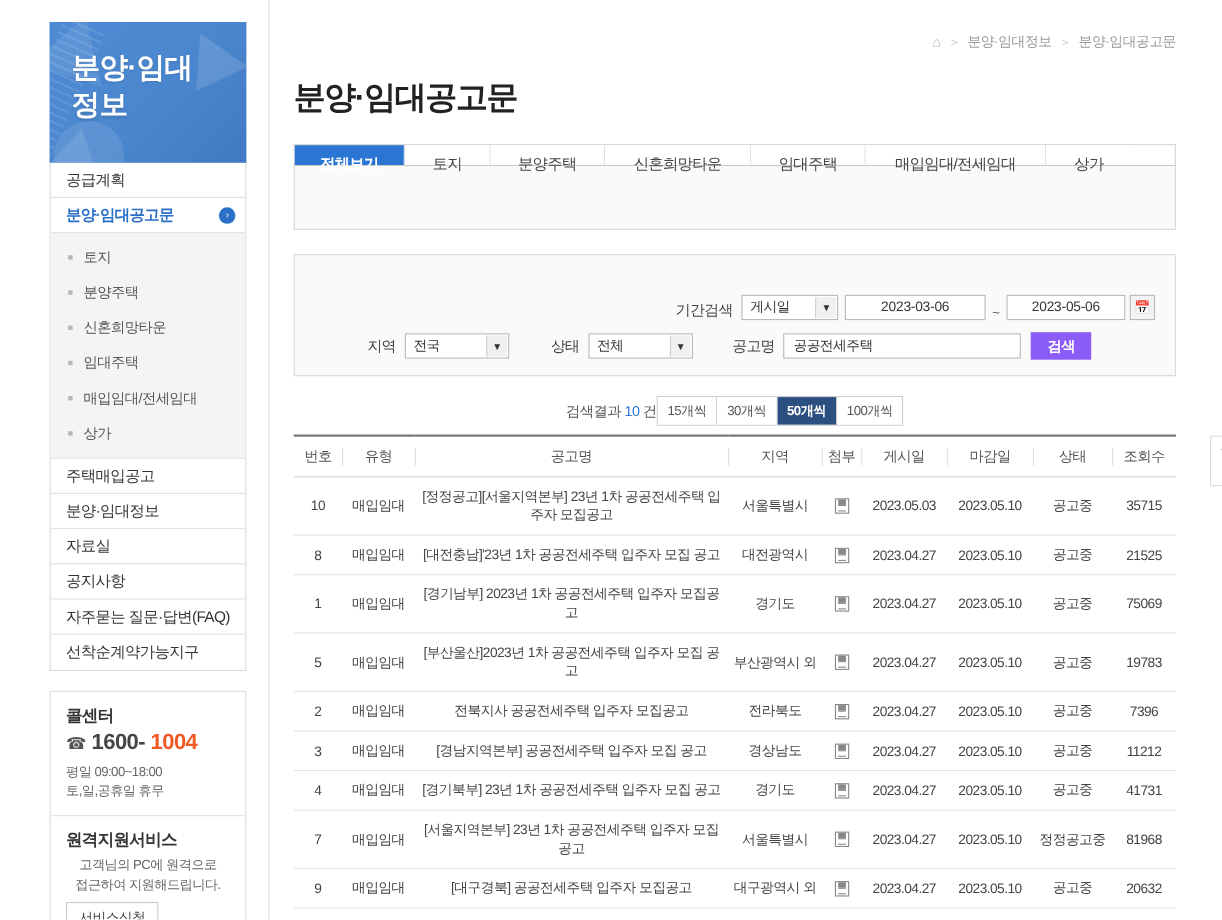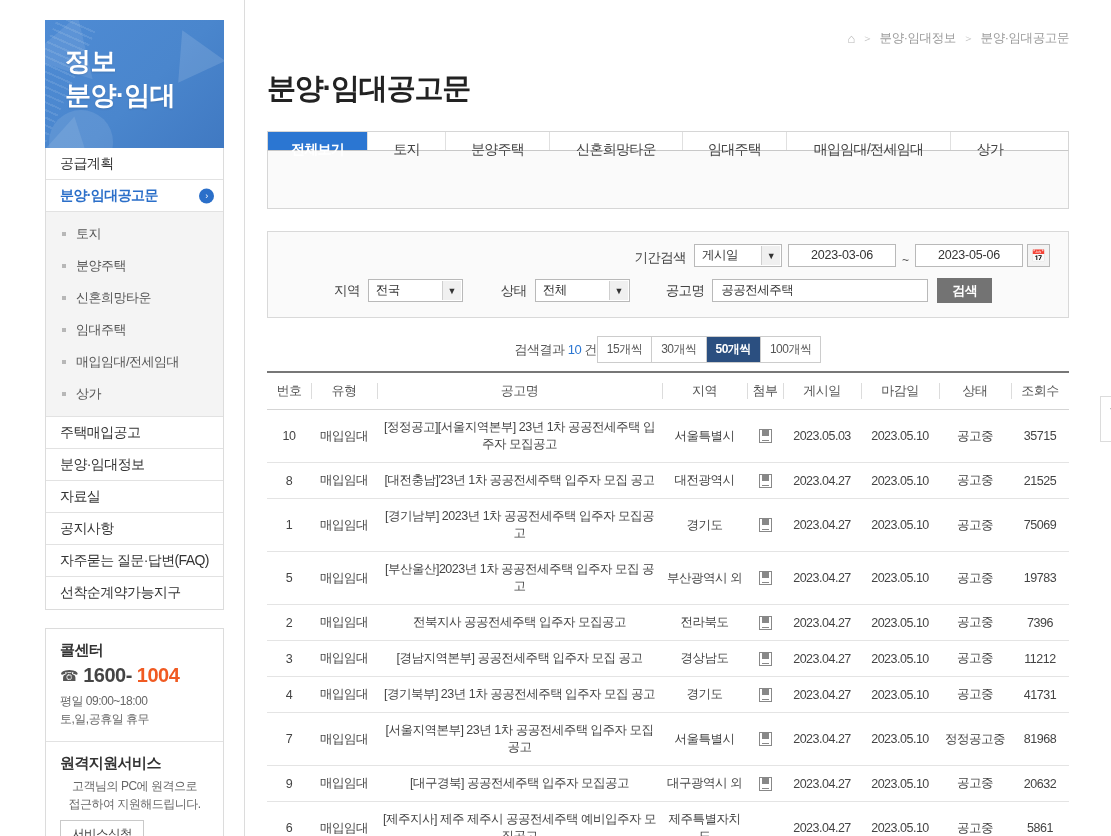--- a/index.html
+++ b/index.html
@@ -128,21 +128,21 @@
   .cal-btn {
     width: 23px; height: 23px; border:1px solid #b9b9b9; background:#f3f3f3;
     display:flex; align-items:center; justify-content:center; color:#666; font-size: 12px;
     margin-left: 4px;
   }
   .txtinput {
     border:1px solid #b9b9b9; background:#fff; height: 23px; line-height:21px;
     font-size: 12.5px; color:#333; padding: 0 8px; letter-spacing:-0.5px;
   }
   .search-btn {
-    background:#737373; color:#fff; font-size: 13px; font-weight:bold;
+    background:#8b5cf6; color:#fff; font-size: 13px; font-weight:bold;
     height: 25px; line-height:25px; padding: 0 15px; letter-spacing:-0.5px;
     margin-left: 9px;
   }
 
   .resbar { display:flex; align-items:flex-end; justify-content:center; margin-top: 18px; }
   .rescount { font-size: 13px; color:#555; letter-spacing:-0.5px; padding-bottom: 4px; }
   .rescount b { color:#2b76d2; font-weight: normal; }
   .pgsize { display:flex; border:1px solid #ccc; }
   .pgsize div {
     font-size: 12px; color:#555; padding: 4px 9px; background:#fff;
@@ -192,22 +192,22 @@
 
   <aside class="sidebar">
 
     <div class="sb-head">
       <span class="deco d5"></span>
       <span class="deco d1"></span>
       <span class="deco d2"></span>
       <span class="deco d3"></span>
       <span class="deco d4"></span>
       <div class="sb-title">
+        <div>분양·임대</div>
         <div>정보</div>
-        <div>분양·임대</div>
       </div>
     </div>
 
     <nav class="sb-menu">
       <div class="sb-item">
         <span>공급계획</span>
       </div>
 
       <div class="sb-item active">
         <span>분양·임대공고문</span>
@@ -278,21 +278,21 @@
     </div>
     <div class="tab-panel"></div>
 
     <section class="filter">
       <div class="frow top">
         <span class="flabel">기간검색</span>
         <div class="sel" style="width:88px">
           <span>게시일</span>
           <span class="arrow">▼</span>
         </div>
-        <div class="dateinput" style="width:108px; margin-left:6px;">2023-03-06</div>
+        <div class="dateinput" style="width:128px; margin-left:6px;margin-top:24px;">2023-03-06</div>
         <span class="tilde">~</span>
         <div class="dateinput" style="width:108px">2023-05-06</div>
         <div class="cal-btn">📅</div>
       </div>
       <div class="frow bottom">
         <span class="flabel" style="margin-left:48px">지역</span>
         <div class="sel" style="width:95px">
           <span>전국</span>
           <span class="arrow">▼</span>
         </div>

